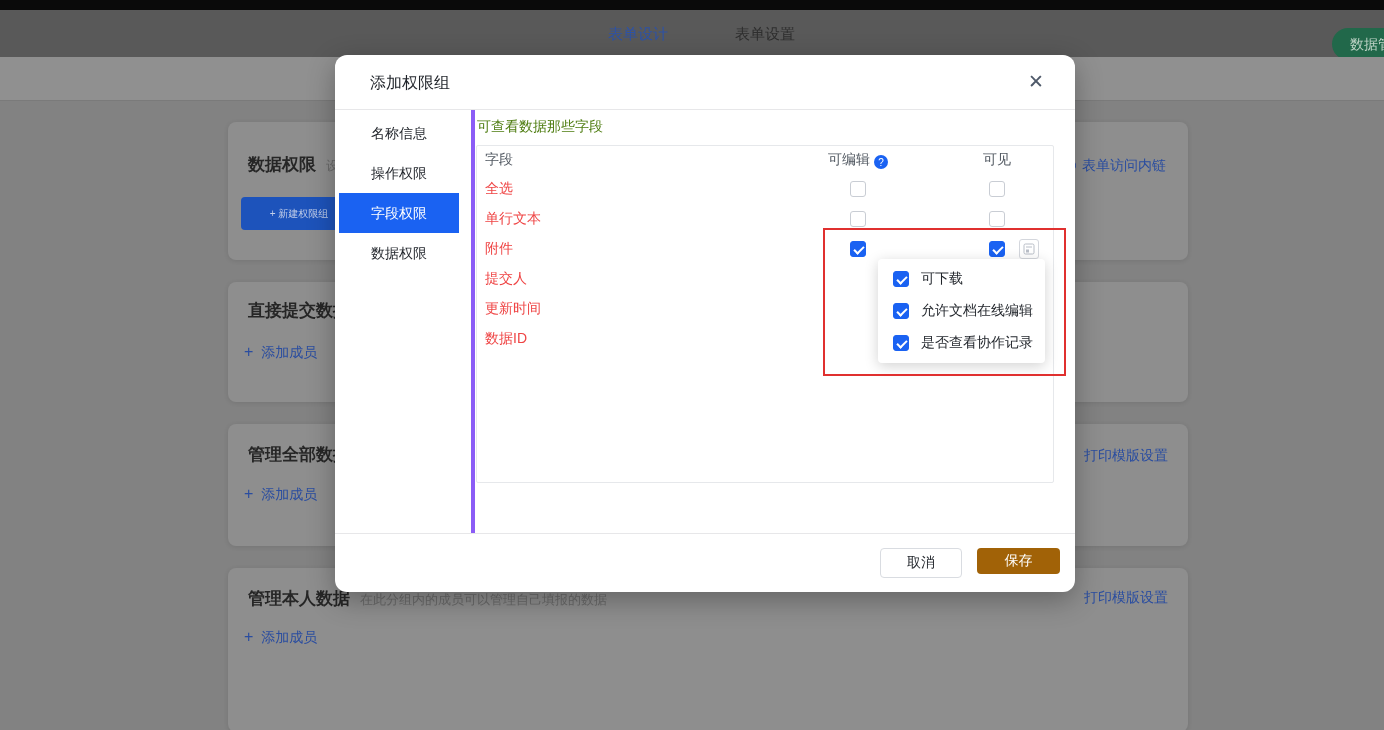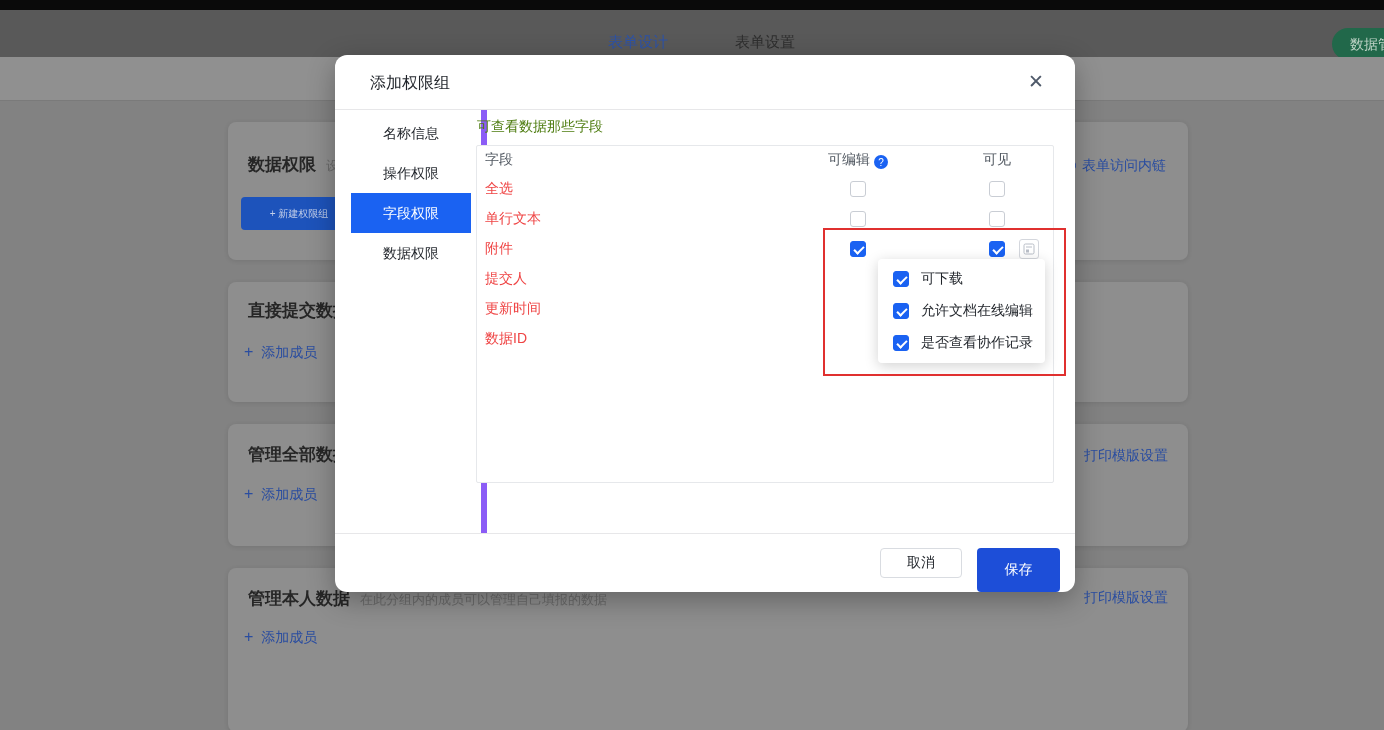--- a/index.html
+++ b/index.html
@@ -6,21 +6,21 @@
   html,body { width:1384px; height:730px; overflow:hidden; }
   body {
     position:relative;
     font-family:"Liberation Sans","DejaVu Sans",sans-serif;
     background:#828282;
     font-size:14px;
   }
   
   .top-strip { position:absolute; left:0; top:0; width:1384px; height:10px; background:#0a0a0a; }
   .navbar { position:absolute; left:0; top:10px; width:1384px; height:47px; background:#595959; }
-  .nav-tab { position:absolute; top:0; height:47px; line-height:47px; font-size:15px; cursor:pointer;margin-top:8px; }
+  .nav-tab { position:absolute; top:0; height:47px; line-height:47px; font-size:15px; cursor:pointer; }
   .nav-tab.active { color:#2d52a6; }
   .nav-tab.inactive { color:#2e2e2e; }
   .green-pill {
     position:absolute; left:1332px; top:18px; height:32px; padding:0 18px;
     background:#21684a; color:#bed3c6; border:none; border-radius:16px;
     font-size:14px; line-height:32px; white-space:nowrap;
   }
   .toolbar-strip { position:absolute; left:0; top:57px; width:1384px; height:44px; background:#909090; border-bottom:1px solid #7a7a7a; }
   .card { position:absolute; left:228px; width:960px; background:#8e8e8e; border-radius:8px; box-shadow:0 1px 5px rgba(0,0,0,0.10); }
   .card-title { position:absolute; left:20px; font-size:17px; font-weight:bold; color:#262626; line-height:24px; white-space:nowrap; }
@@ -34,21 +34,21 @@
   }
   .link-circle-icon { display:inline-block; width:13px; height:13px; border:1.5px solid #2a4da0; border-radius:50%; vertical-align:-2px; margin-right:6px; }
   
   .modal {
     position:absolute; left:335px; top:55px; width:740px; height:537px;
     background:#ffffff; border-radius:12px; box-shadow:0 8px 28px rgba(0,0,0,0.30); z-index:10;
   }
   .modal-header { position:absolute; left:0; top:0; width:100%; height:55px; border-bottom:1px solid #e7e7e9; }
   .modal-title { position:absolute; left:35px; top:18px; font-size:16px; color:#1f2329; }
   .modal-close { position:absolute; right:26px; top:14px; width:26px; height:26px; font-size:19px; color:#4e5969; background:none; border:none; cursor:pointer; line-height:26px; text-align:center; }
-  .side-tabs { position:absolute; left:16px; top:55px; width:136px; height:423px; border-right:6px solid #8b5cf6; padding-top:3px; }
+  .side-tabs { position:absolute; left:4px; top:55px; width:136px; height:423px; border-right:4px solid #8b5cf6; padding-top:3px; }
   .side-tab { width:120px; height:40px; line-height:40px; text-align:center; font-size:14px; color:#1f2329; cursor:pointer; }
   .side-tab.active { background:#1a62f2; color:#ffffff; }
   .section-label { position:absolute; left:142px; top:63px; font-size:14px; color:#4d7c0f;text-align:center; }
   .ftable { position:absolute; left:141px; top:90px; width:578px; height:338px; border:1px solid #e6e8eb; border-radius:2px; background:#fff; }
   .thead { position:relative; height:28px; }
   .trow { position:relative; height:30px; }
   .cell-name { position:absolute; left:8px; top:50%; transform:translateY(-50%); font-size:14px; color:#ef4444; white-space:nowrap; }
   .thead .cell-name { color:#515861; }
   .head-editable { position:absolute; left:351px; top:50%; transform:translateY(-50%); display:flex; align-items:flex-end; gap:4px; font-size:14px; color:#515861; }
   .head-visible { position:absolute; left:506px; top:50%; transform:translateY(-50%); font-size:14px; color:#515861; }
@@ -57,21 +57,21 @@
   .cb.col-edit { left:373px; }
   .cb.col-vis { left:512px; }
   .cb.checked { background:#1a62f2; border-color:#1a62f2; }
   .cb.checked::after {
     content:""; position:absolute; left:3px; top:3.5px; width:8px; height:4px;
     border-left:2px solid #fff; border-bottom:2px solid #fff; transform:rotate(-45deg);
   }
   .settings-btn { position:absolute; left:542px; top:50%; transform:translateY(-50%); width:20px; height:20px; border:1px solid #d4d7dd; border-radius:3px; background:#fff; cursor:pointer; display:flex; align-items:center; justify-content:center; }
   .modal-footer-divider { position:absolute; left:0; top:478px; width:100%; height:1px; background:#e7e7e9; }
   .btn-cancel { position:absolute; right:113px; top:493px; width:82px; height:30px; background:#fff; border:1px solid #d9dce1; border-radius:4px; font-size:14px; color:#1f2329; cursor:pointer; }
-  .btn-save { position:absolute; right:15px; top:493px; width:83px; height:44px; background:#1d4ed8; border:none; border-radius:4px; font-size:14px; color:#fff; cursor:pointer; }
+  .btn-save { position:absolute; right:15px; top:493px; width:83px; height:26px; background:#a16207; border:none; border-radius:4px; font-size:14px; color:#fff; cursor:pointer; }
   
   .popup {
     position:absolute; left:878px; top:259px; width:167px; height:104px; z-index:15;
     background:#fff; border-radius:4px; box-shadow:0 3px 14px rgba(0,0,0,0.18); padding-top:4px;
   }
   .popup-item { position:relative; height:32px; }
   .popup-item .cb { left:15px; }
   .popup-item .plabel { position:absolute; left:43px; top:50%; transform:translateY(-50%); font-size:14px; color:#1f2329; white-space:nowrap; }
   
   .red-rect { position:absolute; left:823px; top:228px; width:243px; height:148px; border:2px solid #e0302f; z-index:30; pointer-events:none; }

